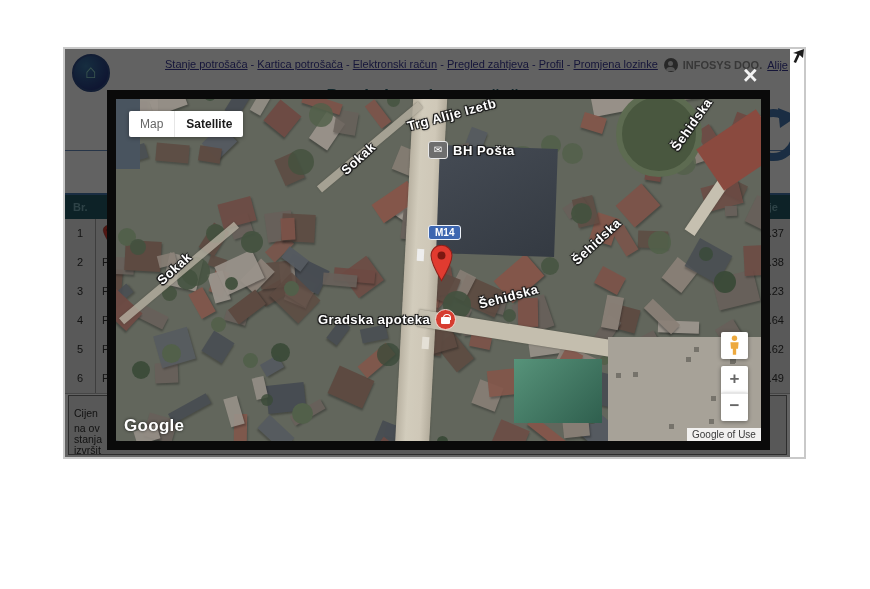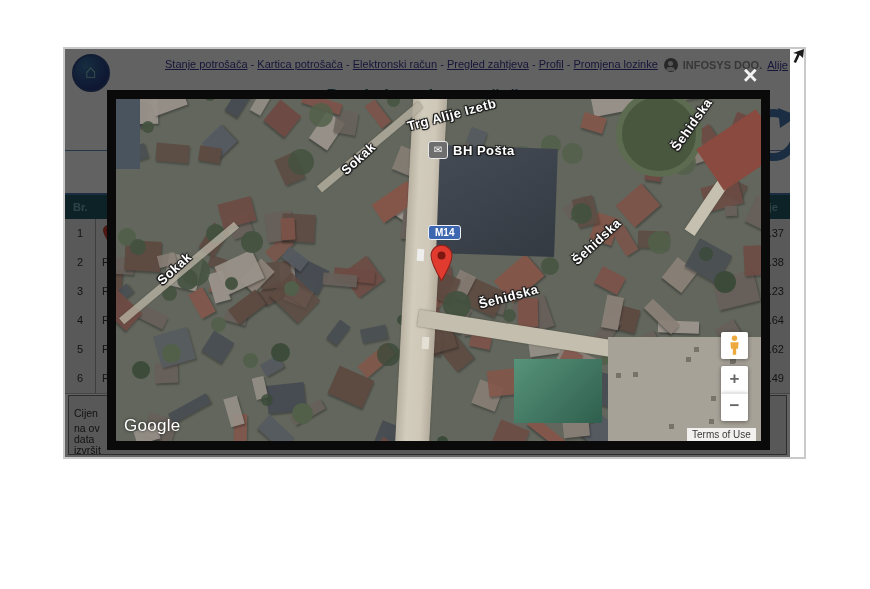--- a/index.html
+++ b/index.html
@@ -74,21 +74,21 @@
   .shield{left:312px;top:126px;z-index:6;background:#3d66b0;border:1px solid #eef2f8;border-radius:3px;
     color:#fff;font-size:10px;font-weight:bold;padding:1px 6px;}
   .pin{left:314px;top:144px;z-index:7;}
 
   .envelope-icon{width:18px;height:16px;background:#6e6e6e;border:1px solid #e8e8e8;border-radius:3px;color:#fff;
     font-size:10px;line-height:15px;text-align:center;display:inline-block;}
   .bag-icon{width:19px;height:19px;border-radius:50%;background:#d63c2f;border:1px solid #f2d9d4;position:relative;display:inline-block;}
   .bag-icon::before{content:"";position:absolute;left:5px;top:7px;width:9px;height:7px;background:#fff;border-radius:1px;}
   .bag-icon::after{content:"";position:absolute;left:6.5px;top:3.5px;width:6px;height:5px;border:1.5px solid #fff;border-bottom:none;border-radius:4px 4px 0 0;}
 
-  .glogo{left:8px;top:317px;z-index:8;color:#fff;font-size:17px;font-weight:normal;letter-spacing:.3px;
+  .glogo{left:8px;top:317px;z-index:8;color:#fff;font-size:17px;font-weight:bold;letter-spacing:.3px;
     text-shadow:0 0 3px rgba(0,0,0,.8);}
   .attrib{left:265px;top:330px;z-index:8;background:rgba(250,250,250,.75);color:#222;font-size:10px;padding:1px 4px;white-space:nowrap;}
   .terms{left:571px;top:329px;z-index:8;background:rgba(255,255,255,.85);color:#3a3a3a;font-size:10px;padding:1px 5px;cursor:pointer;}
 
   .ctrl{position:absolute;width:27px;height:27px;background:#fff;box-shadow:0 1px 4px rgba(0,0,0,.4);
     border-radius:2px;z-index:8;text-align:center;cursor:pointer;}
   .pegman-ctrl{left:605px;top:233px;}
   .zoom-in{left:605px;top:267px;border-radius:2px 2px 0 0;color:#666;font-size:17px;font-weight:bold;line-height:26px;}
   .zoom-out{left:605px;top:294px;border-top:1px solid #e6e6e6;border-radius:0 0 2px 2px;color:#666;font-size:17px;font-weight:bold;line-height:24px;}
 </style>
@@ -158,21 +158,21 @@
     </div>
     <div class="abs trow" style="top:315px">
       <span class="td-num">6</span>
       <span class="td-left">P</span>
       <span class="td-val">1.49</span>
     </div>
 
     <div class="abs info-box">
       <span class="ib-l1">Cijen</span>
       <span class="ib-l2">na ov</span>
-      <span class="ib-l3">data</span>
+      <span class="ib-l3">stanja</span>
       <span class="ib-l4">izvršit</span>
       <span class="ib-r">te</span>
     </div>
   </div>
 
   <div class="abs overlay"></div>
 
   <div class="abs modal-close">×</div>
 
   <div class="abs scroll-arrow">
@@ -389,52 +389,60 @@
       <div class="road" style="left:188px;top:44px;width:132px;height:8px;transform:rotate(-40deg);background:#b6b0a1;opacity:.8;"></div>
       <div class="road" style="left:-12px;top:170px;width:150px;height:8px;transform:rotate(-40deg);background:#b6b0a1;opacity:.8;"></div>
 
       <div class="feature" style="left:322px;top:48px;width:118px;height:108px;background:linear-gradient(150deg,#454b54,#343a42);transform:rotate(2deg);"></div>
       <div class="feature" style="left:492px;top:238px;width:153px;height:104px;background:#a7a298;"></div>
       <div class="feature" style="left:398px;top:260px;width:88px;height:64px;background:linear-gradient(135deg,#57937a,#2f5f4e);"></div>
       <div class="feature" style="left:500px;top:-8px;width:74px;height:74px;border-radius:50%;background:#49573f;border:6px solid #5d6b51;"></div>
       <div class="feature" style="left:588px;top:26px;width:72px;height:50px;background:#8a4a3f;transform:rotate(-34deg);"></div>
       <div class="feature" style="left:0;top:0;width:24px;height:70px;background:#49545f;"></div>
 
+      <div class="abs toggle">
+        <span class="seg">Map</span>
+        <span class="seg active">Satellite</span>
+      </div>
 
       <span class="slabel halo" style="left:222px;top:52px;transform:rotate(-42deg);">Sokak</span>
       <span class="slabel halo" style="left:290px;top:8px;transform:rotate(-15deg);">Trg Alije Izetb</span>
       <span class="slabel halo" style="left:362px;top:190px;transform:rotate(-15deg);">Šehidska</span>
       <span class="slabel halo" style="left:450px;top:135px;transform:rotate(-43deg);">Šehidska</span>
       <span class="slabel halo" style="left:545px;top:18px;transform:rotate(-55deg);">Šehidska</span>
       <span class="slabel halo" style="left:38px;top:162px;transform:rotate(-42deg);">Sokak</span>
 
       <div class="poi" style="left:312px;top:42px;">
         <span class="envelope-icon"><span>✉</span></span>
         <span class="halo">BH Pošta</span>
       </div>
+      <div class="poi" style="left:202px;top:210px;">
+        <span class="halo">Gradska apoteka</span>
+        <span class="bag-icon"></span>
+      </div>
 
       <span class="abs shield">M14</span>
       <div class="abs pin">
         <svg width="23" height="40" viewBox="0 0 22 36">
           <path d="M11 1C5.2 1 1 5.5 1 10.8 C1 18 11 35 11 35 C11 35 21 18 21 10.8 C21 5.5 16.8 1 11 1 Z" fill="#e13b30" stroke="#8e201a"></path>
           <circle cx="11" cy="10.8" r="3.8" fill="#7c1811"></circle>
         </svg>
       </div>
 
       <div class="ctrl pegman-ctrl">
         <svg width="13" height="21" viewBox="0 0 14 22" style="margin-top:3px;">
           <circle cx="7" cy="3.2" r="2.9" fill="#eda93e"></circle>
           <path d="M2.6 7.5 h8.8 l-0.6 7 h-2 v6.5 h-3.6 v-6.5 h-2 Z" fill="#eda93e"></path>
         </svg>
       </div>
       <div class="ctrl zoom-in">+</div>
       <div class="ctrl zoom-out">−</div>
 
       <span class="abs glogo">Google</span>
-      <span class="abs terms">Terms of Use</span>
+      <span class="abs terms">Google of Use</span>
     <div style="position:absolute;z-index:4;left:615px;top:259px;width:5px;height:5px;background:#76736b;"></div>
         <div style="position:absolute;z-index:4;left:578px;top:248px;width:5px;height:5px;background:#76736b;"></div>
         <div style="position:absolute;z-index:4;left:614px;top:278px;width:5px;height:5px;background:#76736b;"></div>
         <div style="position:absolute;z-index:4;left:500px;top:274px;width:5px;height:5px;background:#76736b;"></div>
         <div style="position:absolute;z-index:4;left:595px;top:297px;width:5px;height:5px;background:#76736b;"></div>
         <div style="position:absolute;z-index:4;left:614px;top:260px;width:5px;height:5px;background:#76736b;"></div>
         <div style="position:absolute;z-index:4;left:517px;top:273px;width:5px;height:5px;background:#76736b;"></div>
         <div style="position:absolute;z-index:4;left:593px;top:320px;width:5px;height:5px;background:#76736b;"></div>
         <div style="position:absolute;z-index:4;left:553px;top:325px;width:5px;height:5px;background:#76736b;"></div>
         <div style="position:absolute;z-index:4;left:570px;top:258px;width:5px;height:5px;background:#76736b;"></div>

